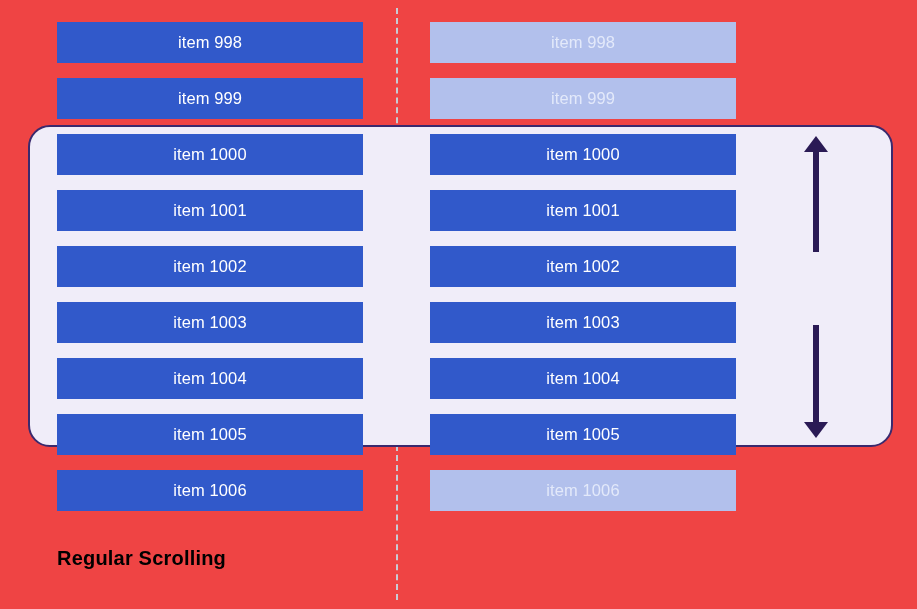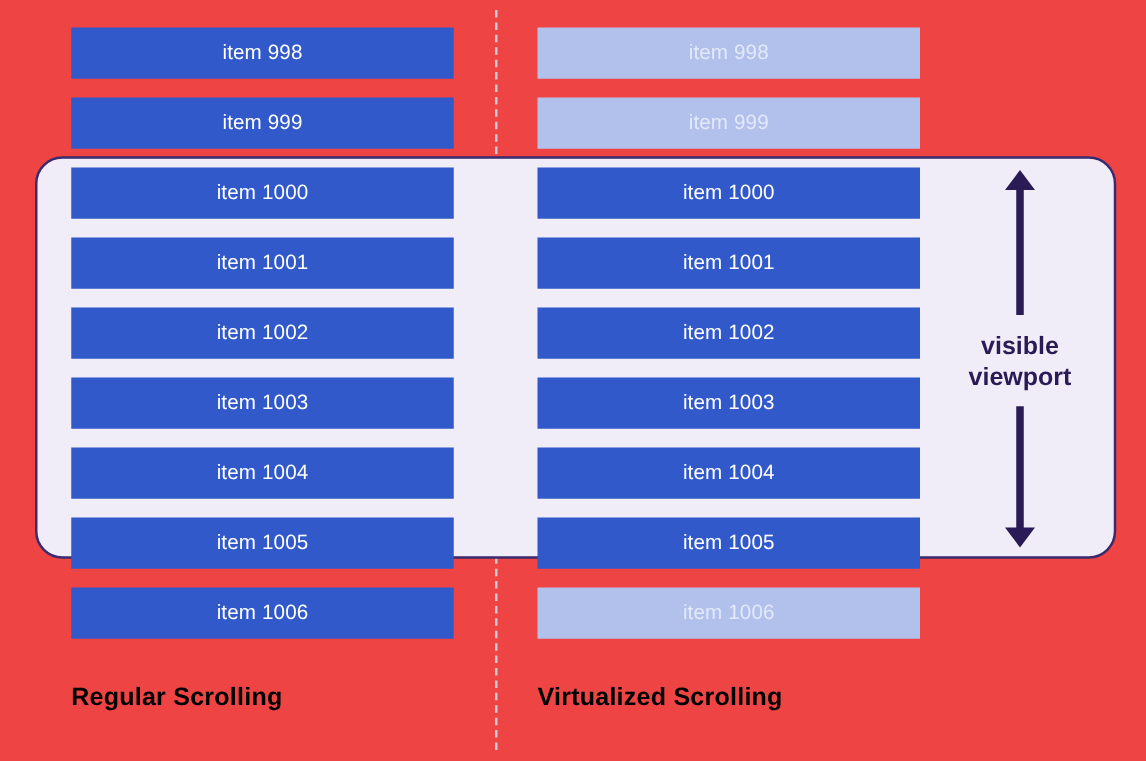--- a/index.html
+++ b/index.html
@@ -163,26 +163,21 @@
       <div class="item solid" style="top: 358px;">item 1004</div>
       <div class="item solid" style="top: 414px;">item 1005</div>
       <div class="item faded" style="top: 470px;">item 1006</div>
     </div>
 
   <div class="vp-annot">
     <div class="arrow arrow-up">
       <div class="head"></div>
       <div class="shaft"></div>
     </div>
-    <div class="vp-label">
-      <div>visible</div>
-      <div>viewport</div>
-    </div>
     <div class="arrow arrow-down">
       <div class="shaft"></div>
       <div class="head"></div>
     </div>
   </div>
 
   <div class="caption caption-left">Regular Scrolling</div>
-  <div class="caption caption-right">Virtualized Scrolling</div>
 
 </div>
 
 </body></html>

